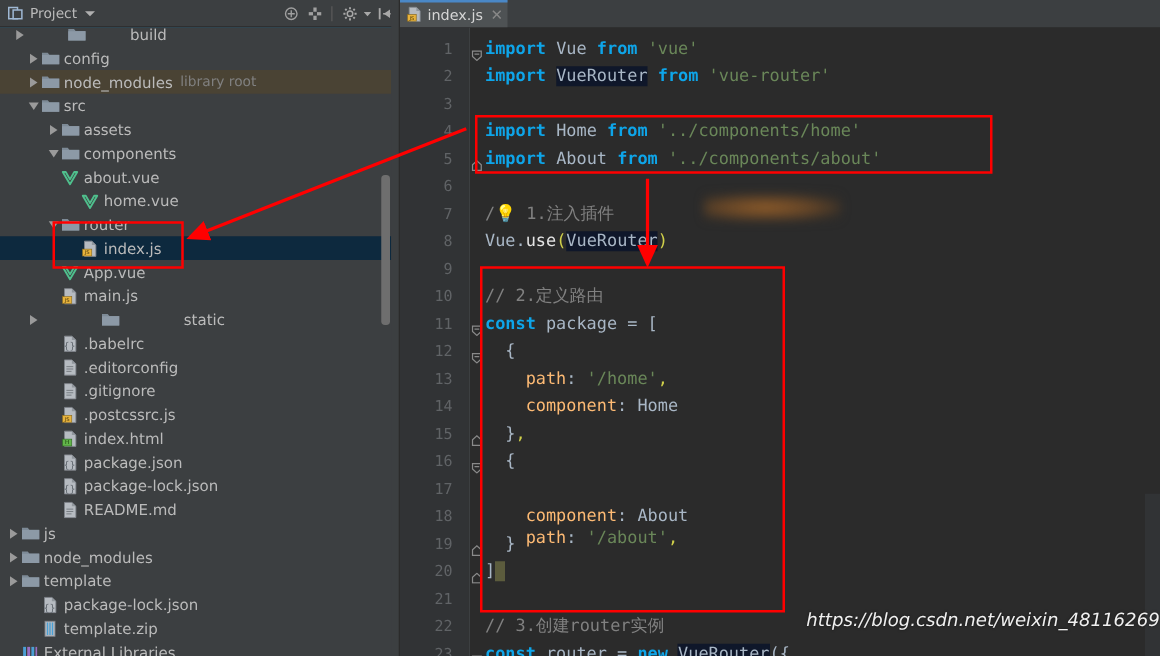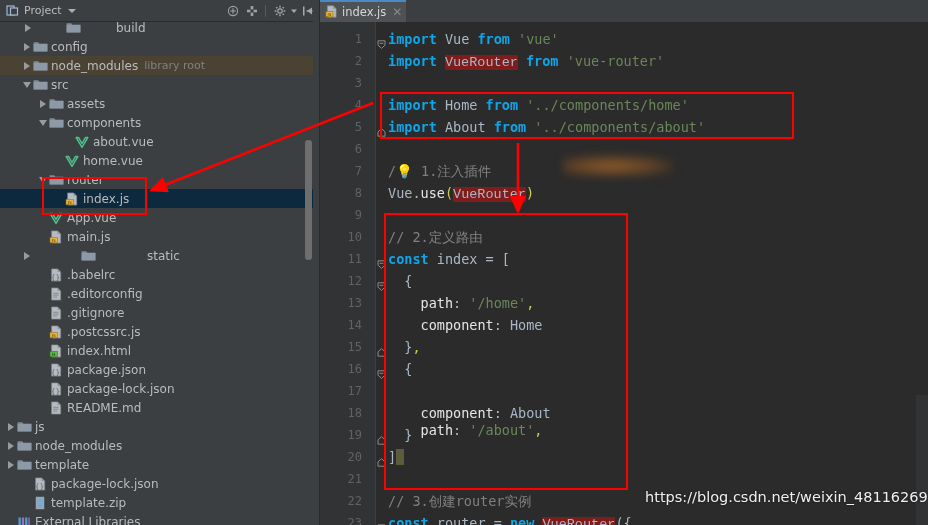--- a/index.html
+++ b/index.html
@@ -109,23 +109,23 @@
   }
   .code-line {
     position: absolute; left: 68px; height: 22px; line-height: 22px;
     font-family: "DejaVu Sans Mono", monospace; font-size: 13.5px;
     white-space: pre;
   }
   .kw   { color: #0ea5e9; font-weight: bold; }
   .id   { color: #a9b7c6; }
   .str  { color: #6a8759; }
   .cmt  { color: #808080; }
-  .fld  { color: #e5e5e5; }
+  .fld  { color: #fdba74; }
   .fn   { color: #e5e5e5; }
-  .hl   { background: #7f1d1d; font-family: Liberation Mono, monospace; }
+  .hl   { background: #0f172a; }
   .brkt { color: #a9b7c6; }
   .brkt-y { color: #d0d04a; }
   .caret-blk { background: #5c5c3d; }
   #editor-right-strip {
     position: absolute; right: 0; top: 395px; width: 12px; height: 130px; background: #313335;
   }
 
   
   .anno-rect {
     position: absolute; border: 2px solid #ff0000; pointer-events: none;
@@ -136,20 +136,21 @@
     position: absolute; left: 563px; top: 155px; width: 110px; height: 22px;
     background: radial-gradient(ellipse at 45% 50%, rgba(150,96,42,0.92) 0%, rgba(120,78,38,0.72) 45%, rgba(60,48,34,0.25) 80%, rgba(43,43,43,0) 100%);
     filter: blur(4px);
   }
 
   #watermark {
     position: absolute; left: 645px; top: 489px;
     color: #f0f0f0; font-size: 14.5px; font-family: "DejaVu Sans", sans-serif;
     text-shadow: 0 0 2px rgba(0,0,0,0.6);
     white-space: nowrap;
+    font-style: italic;
   }
 </style>
 </head>
 <body>
 
 <div id="app">
 
   <div id="project-panel">
 
     <div id="project-header">
@@ -202,21 +203,21 @@
           <svg width="12" height="12" viewBox="0 0 12 12">
             <rect x="1" y="1.5" width="1.5" height="9" fill="#a8a8a8"></rect>
             <polygon points="10,2.6 10,9.4 5,6" fill="#a8a8a8"></polygon>
             <line x1="4.5" y1="6" x2="10.5" y2="6" stroke="#a8a8a8" stroke-width="1.3"></line>
           </svg>
         </span>
       </div>
     </div>
 
     <div id="tree">
-        <div class="row" style="position: absolute; top: -4px; left: 0px; width: 313px; padding-left: 23px; gap: 32px;">
+        <div class="row" style="position: absolute; top: -4px; left: 0px; width: 313px; padding-left: 11px; gap: 32px;">
           <span class="twisty">
             <span class="tri-right"></span>
           </span>
           <span class="ficon">
             <svg width="15" height="13" viewBox="0 0 15 13">
         <path d="M0.6 2.2 h4.6 l1.3 1.5 H14.4 V11.4 H0.6 Z" fill="#7d8a96"></path>
         <path d="M0.6 3.9 H14.4 V11.4 H0.6 Z" fill="#8c99a6"></path>
             </svg>
           </span>
           <span class="lbl">build</span>
@@ -275,21 +276,21 @@
             <span class="tri-down"></span>
           </span>
           <span class="ficon">
             <svg width="15" height="13" viewBox="0 0 15 13">
         <path d="M0.6 2.2 h4.6 l1.3 1.5 H14.4 V11.4 H0.6 Z" fill="#7d8a96"></path>
         <path d="M0.6 3.9 H14.4 V11.4 H0.6 Z" fill="#8c99a6"></path>
             </svg>
           </span>
           <span class="lbl">components</span>
         </div>
-        <div class="row" style="position: absolute; top: 110px; left: 0px; width: 313px; padding-left: 64px; text-align: center;">
+        <div class="row" style="position: absolute; top: 110px; left: 0px; width: 313px; padding-left: 38px; text-align: center;">
           <span class="twisty"></span>
           <span class="ficon">
             <svg width="14" height="14" viewBox="0 0 14 14">
         <polygon points="1.2,2.6 7,12.4 12.8,2.6 10.4,2.6 7,8.5 3.6,2.6" fill="none" stroke="#4fc08d" stroke-width="1.5" stroke-linejoin="round"></polygon>
             </svg>
           </span>
           <span class="lbl">about.vue</span>
         </div>
         <div class="row" style="position: absolute; top: 129px; left: 0px; width: 313px; padding-left: 54px;">
           <span class="twisty"></span>
@@ -595,21 +596,21 @@
           <div class="code-line" style="top: 94px;"><span class="kw">import</span><span class="id"> </span><span class="id">About</span><span class="id"> </span><span class="kw">from</span><span class="id"> </span><span class="str">'../components/about'</span></div>
           <div class="code-line" style="top: 116px;"></div>
           <div class="code-line" style="top: 138px;"><span class="cmt">/</span><span class="cmt">💡</span><span class="cmt"> 1.注入插件</span></div>
           <div class="code-line" style="top: 160px;"><span class="id">Vue</span><span class="id">.</span><span class="fn">use</span><span class="brkt-y">(</span><span class="id hl">VueRouter</span><span class="brkt-y">)</span></div>
           <div class="code-line" style="top: 182px;"></div>
           <div class="code-line" style="top: 204px;"><span class="cmt">// 2.定义路由</span></div>
           <div class="fold" style="top: 232px;"><svg width="9" height="9" viewBox="0 0 9 9">
               <path d="M1 0.8 h7 v4.4 L4.5 8.3 1 5.2 Z" fill="#2b2b2b" stroke="#8a8a8a" stroke-width="1"></path>
               <line x1="2.6" y1="3.3" x2="6.4" y2="3.3" stroke="#8a8a8a" stroke-width="1"></line>
             </svg></div>
-          <div class="code-line" style="top: 226px;"><span class="kw">const</span><span class="id"> index = </span><span class="brkt">[</span></div>
+          <div class="code-line" style="top: 226px;"><span class="kw">const</span><span class="id"> package = </span><span class="brkt">[</span></div>
           <div class="fold" style="top: 254px;"><svg width="9" height="9" viewBox="0 0 9 9">
               <path d="M1 0.8 h7 v4.4 L4.5 8.3 1 5.2 Z" fill="#2b2b2b" stroke="#8a8a8a" stroke-width="1"></path>
               <line x1="2.6" y1="3.3" x2="6.4" y2="3.3" stroke="#8a8a8a" stroke-width="1"></line>
             </svg></div>
           <div class="code-line" style="top: 248px;"><span class="id">  </span><span class="brkt">{</span></div>
           <div class="code-line" style="top: 270px;"><span class="id">    </span><span class="fld">path</span><span class="id">: </span><span class="str">'/home'</span><span class="brkt-y">,</span></div>
           <div class="code-line" style="top: 292px;"><span class="id">    </span><span class="fld">component</span><span class="id">: </span><span class="id">Home</span></div>
           <div class="fold" style="top: 320px;"><svg width="9" height="9" viewBox="0 0 9 9">
               <path d="M1 8.2 V3.8 L4.5 0.7 8 3.8 V8.2 Z" fill="#2b2b2b" stroke="#8a8a8a" stroke-width="1"></path>
             </svg></div>

